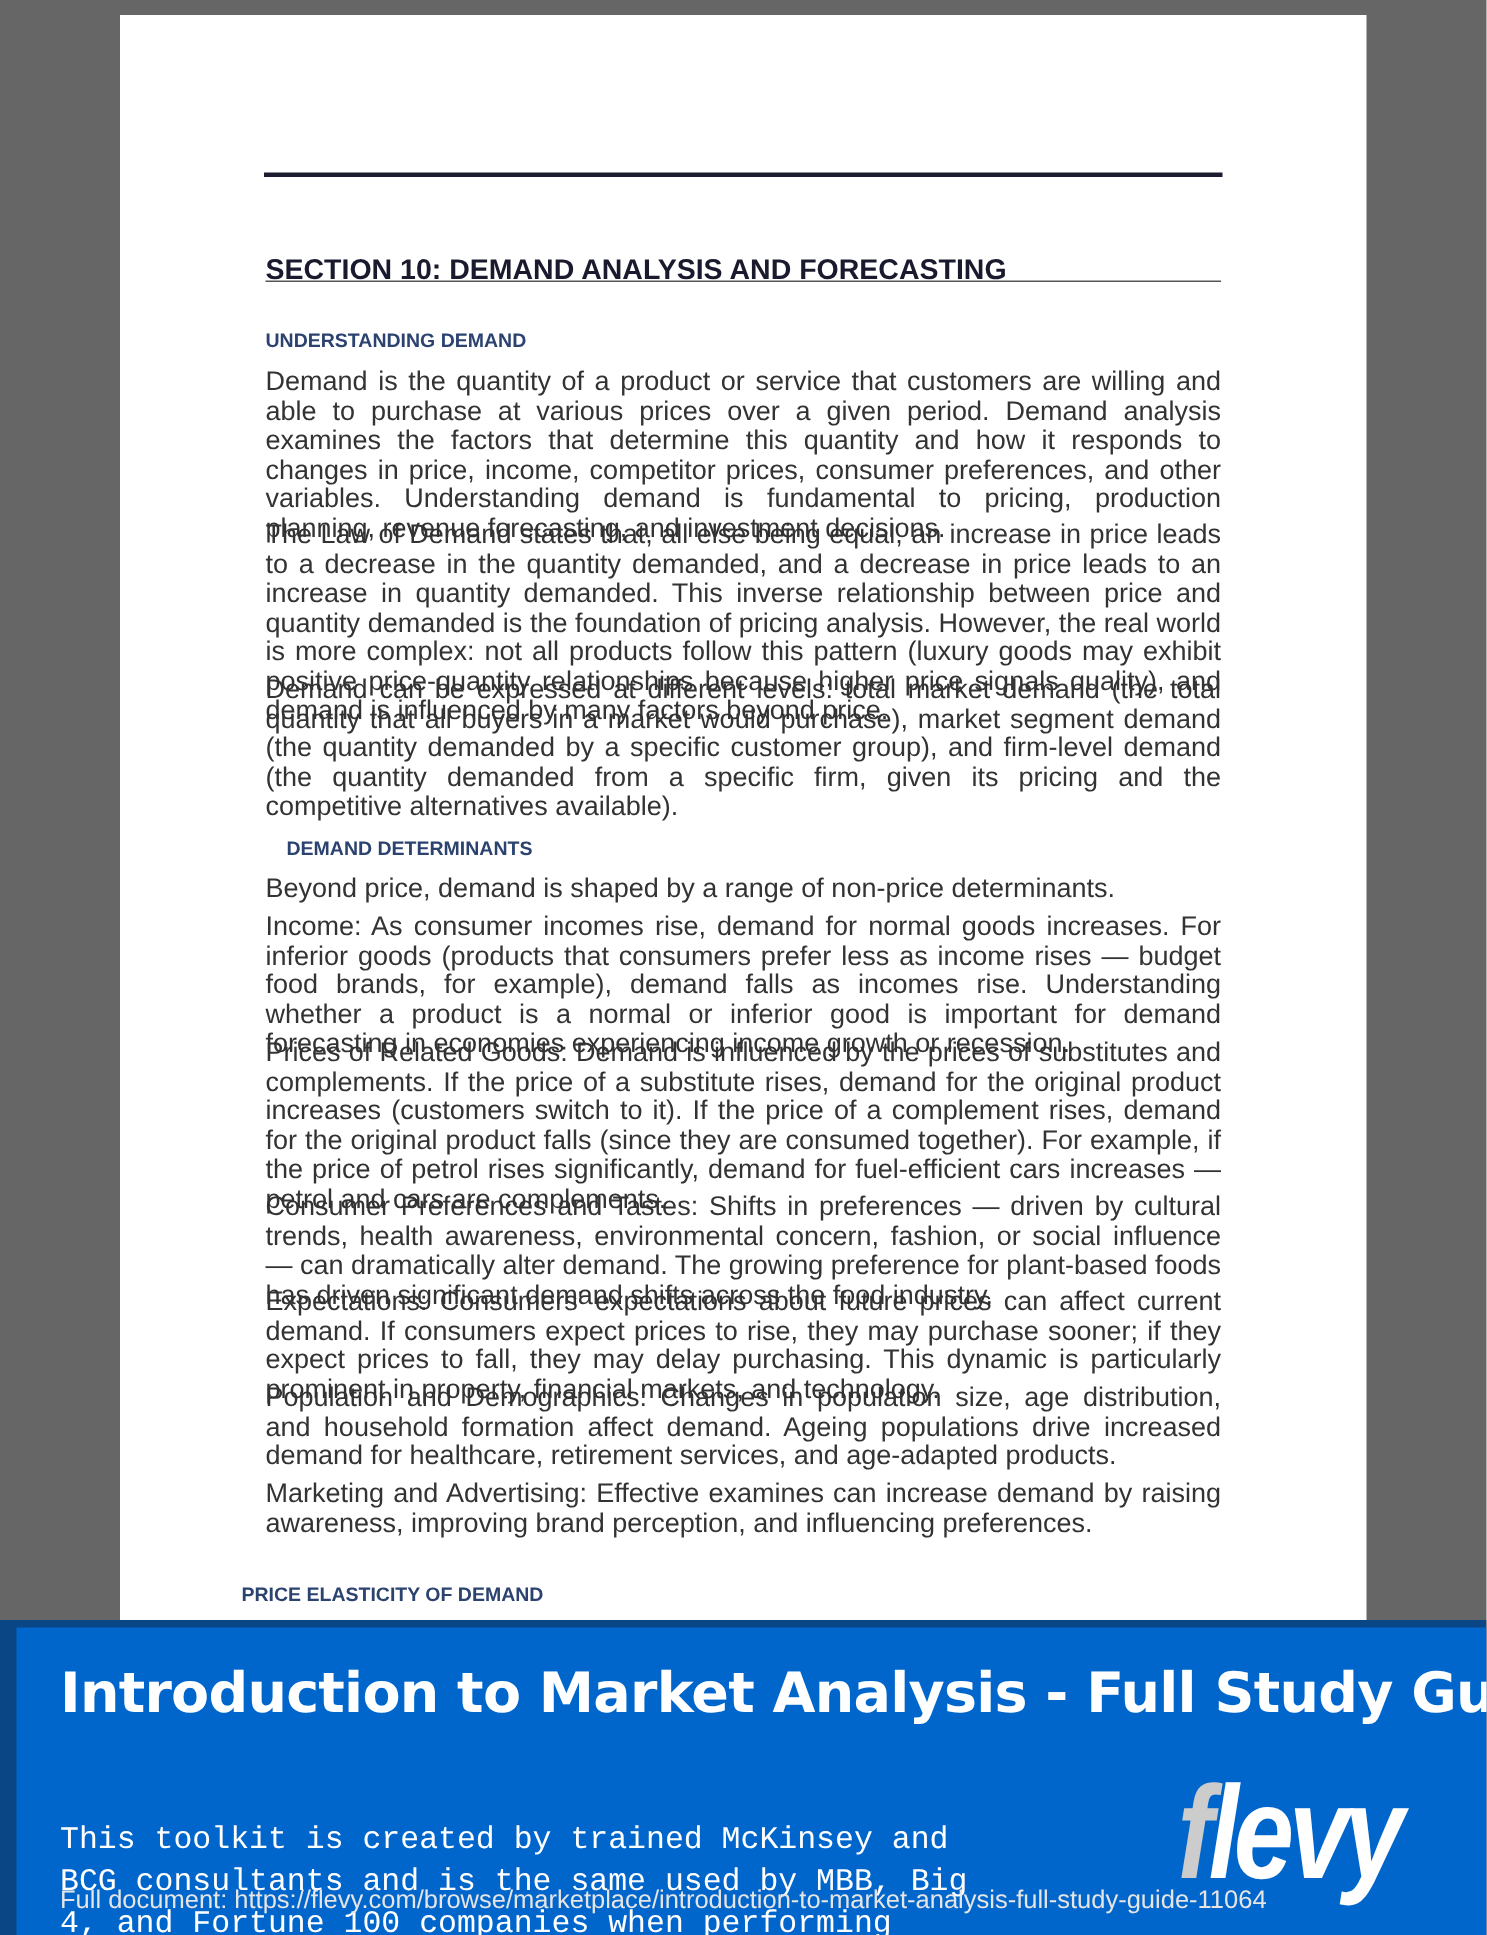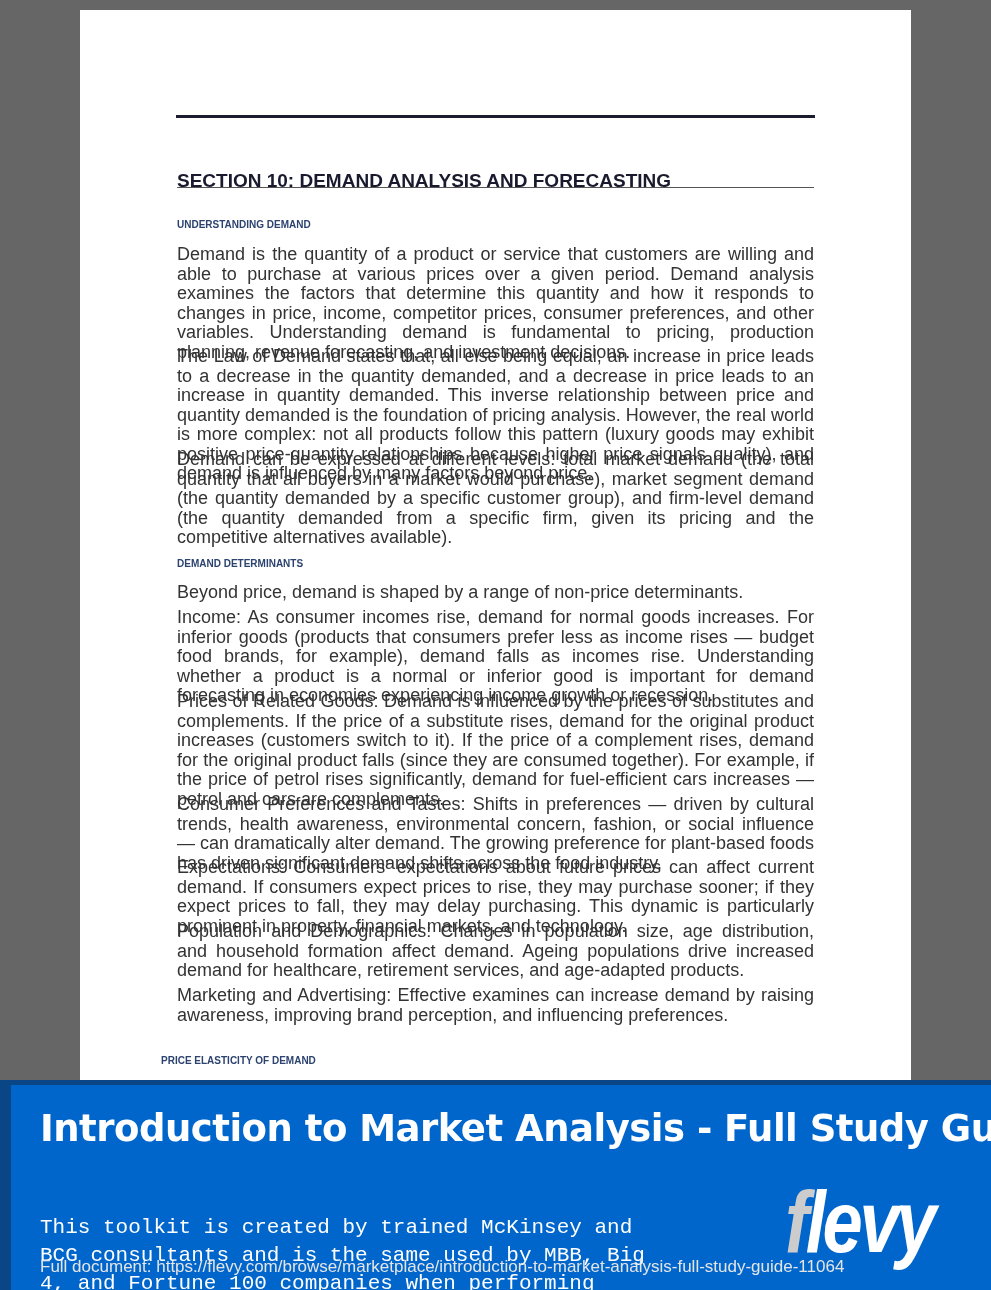--- a/index.html
+++ b/index.html
@@ -1,21 +1,21 @@
 <!DOCTYPE html>
 <html><head>
 <meta charset="utf-8">
 <style>
   html, body { margin:0; padding:0; }
   body { width:991px; height:1290px; background:#666666; position:relative; overflow:hidden; font-family:"Liberation Sans", sans-serif; }
   .page { position:absolute; left:80px; top:10px; width:831px; height:1100px; background:#ffffff; }
   .top-rule { position:absolute; left:96px; top:105px; width:639px; height:3px; background:#1c1c30; }
   .section-title { position:absolute; left:97px; top:143px; font-size:19px; font-weight:bold; color:#1a1a2e; letter-spacing:0px; white-space:nowrap; }
   .section-rule { position:absolute; left:97px; top:177px; width:637px; height:1px; background:#555; }
-  .sub { position:absolute; left:97px; font-size:10px; font-weight:bold; color:#2c4370; white-space:nowrap; }
+  .sub { position:absolute; left:97px; font-size:13px; font-weight:bold; color:#2c4370; white-space:nowrap; }
   .para { position:absolute; left:97px; width:637px; font-size:18px; line-height:19.5px; color:#333; text-align:justify; margin:0; }
   .banner-outer { position:absolute; left:0; top:1080px; width:991px; height:210px; background:#0a4585; }
   .banner { position:absolute; left:11px; top:1085px; width:980px; height:205px; background:#0066cc; }
   .banner-title { position:absolute; left:40px; top:1107px; font-size:37px; color:#ffffff; white-space:nowrap; font-family:"DejaVu Sans", sans-serif; letter-spacing:-0.5px; }
   .banner-title .main { font-weight:bold; }
   .banner-desc { position:absolute; left:40px; top:1214px; width:640px; font-size:21px; line-height:28px; color:#ffffff;font-family:Liberation Mono, monospace; }
   .banner-link { position:absolute; left:40px; top:1257px; font-size:17px; color:#e5e5e5; white-space:nowrap; }
   .logo { position:absolute; left:785px; top:1172px; font-size:88px; font-weight:bold; font-style:italic; color:#ffffff; letter-spacing:-4px; line-height:100px; font-family:"Liberation Sans", sans-serif; transform:scaleX(0.82); transform-origin:left top; }
   .logo .f { color:#cccccc; }
 </style>
@@ -25,21 +25,21 @@
 <div class="page"></div>
 <div class="top-rule" style="left:176px;top:115px;"></div>
 <div class="section-title" style="left:177px;top:154px;margin-top:16px;">SECTION 10: DEMAND ANALYSIS AND FORECASTING</div>
 <div class="section-rule" style="left:177px;top:187px;"></div>
 
 <div class="sub" style="left:177px;top:219px;">UNDERSTANDING DEMAND</div>
 <p class="para" style="left:177px;top:245px;">Demand is the quantity of a product or service that customers are willing and able to purchase at various prices over a given period. Demand analysis examines the factors that determine this quantity and how it responds to changes in price, income, competitor prices, consumer preferences, and other variables. Understanding demand is fundamental to pricing, production planning, revenue forecasting, and investment decisions.</p>
 <p class="para" style="left:177px;top:347px;">The Law of Demand states that, all else being equal, an increase in price leads to a decrease in the quantity demanded, and a decrease in price leads to an increase in quantity demanded. This inverse relationship between price and quantity demanded is the foundation of pricing analysis. However, the real world is more complex: not all products follow this pattern (luxury goods may exhibit positive price-quantity relationships because higher price signals quality), and demand is influenced by many factors beyond price.</p>
 <p class="para" style="left:177px;top:450px;">Demand can be expressed at different levels: total market demand (the total quantity that all buyers in a market would purchase), market segment demand (the quantity demanded by a specific customer group), and firm-level demand (the quantity demanded from a specific firm, given its pricing and the competitive alternatives available).</p>
 
-<div class="sub" style="left:177px;top:558px;">DEMAND DETERMINANTS</div>
+<div class="sub" style="left:191px;top:558px;">DEMAND DETERMINANTS</div>
 <p class="para" style="left:177px;top:583px;">Beyond price, demand is shaped by a range of non-price determinants.</p>
 <p class="para" style="left:177px;top:608px;">Income: As consumer incomes rise, demand for normal goods increases. For inferior goods (products that consumers prefer less as income rises — budget food brands, for example), demand falls as incomes rise. Understanding whether a product is a normal or inferior good is important for demand forecasting in economies experiencing income growth or recession.</p>
 <p class="para" style="left:177px;top:692px;">Prices of Related Goods: Demand is influenced by the prices of substitutes and complements. If the price of a substitute rises, demand for the original product increases (customers switch to it). If the price of a complement rises, demand for the original product falls (since they are consumed together). For example, if the price of petrol rises significantly, demand for fuel-efficient cars increases — petrol and cars are complements.</p>
 <p class="para" style="left:177px;top:795px;">Consumer Preferences and Tastes: Shifts in preferences — driven by cultural trends, health awareness, environmental concern, fashion, or social influence — can dramatically alter demand. The growing preference for plant-based foods has driven significant demand shifts across the food industry.</p>
 <p class="para" style="left:177px;top:858px;">Expectations: Consumers' expectations about future prices can affect current demand. If consumers expect prices to rise, they may purchase sooner; if they expect prices to fall, they may delay purchasing. This dynamic is particularly prominent in property, financial markets, and technology.</p>
 <p class="para" style="left:177px;top:922px;">Population and Demographics: Changes in population size, age distribution, and household formation affect demand. Ageing populations drive increased demand for healthcare, retirement services, and age-adapted products.</p>
 <p class="para" style="left:177px;top:986px;">Marketing and Advertising: Effective examines can increase demand by raising awareness, improving brand perception, and influencing preferences.</p>
 
 <div class="sub" style="left:161px;top:1055px;">PRICE ELASTICITY OF DEMAND</div>
 

